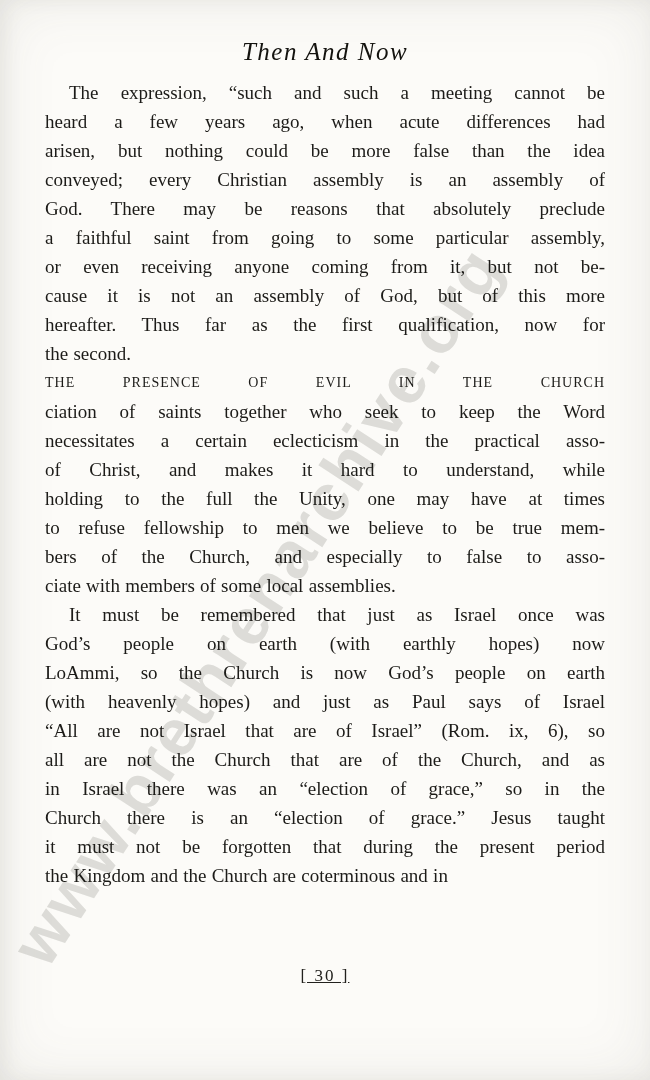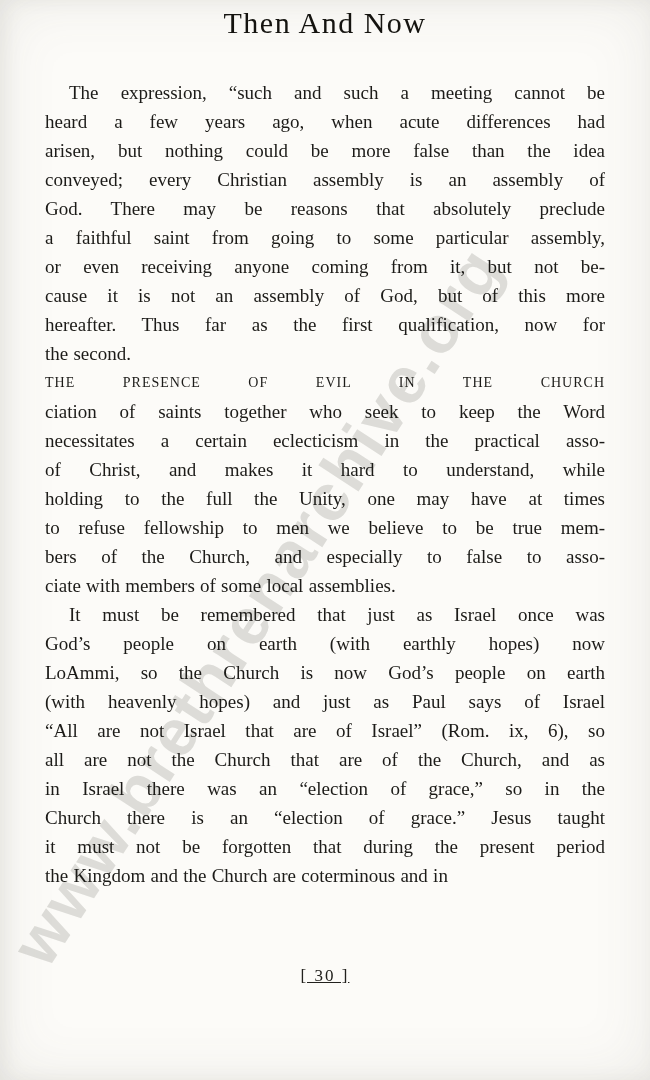--- a/index.html
+++ b/index.html
@@ -13,25 +13,26 @@
     height: 1080px;
     margin: 0 auto;
     background: #fcfbf8;
     overflow: hidden;
     font-family: "Liberation Serif", "DejaVu Serif", serif;
     color: #1c1b18;
     box-shadow: inset 0 0 60px rgba(90,85,75,0.10), inset 6px 0 18px rgba(90,85,75,0.08);
   }
   .running-head {
     position: absolute;
-    top: 6px;
+    top: 38px;
     left: 0;
     width: 100%;
     text-align: center;
-    font-size: 30px;
+    font-style: italic;
+    font-size: 25px;
     letter-spacing: 1.5px;
     color: #14130f;
   }
   .text-block {
     position: absolute;
     top: 78px;
     left: 45px;
     width: 560px;
     font-size: 19px;
   }

